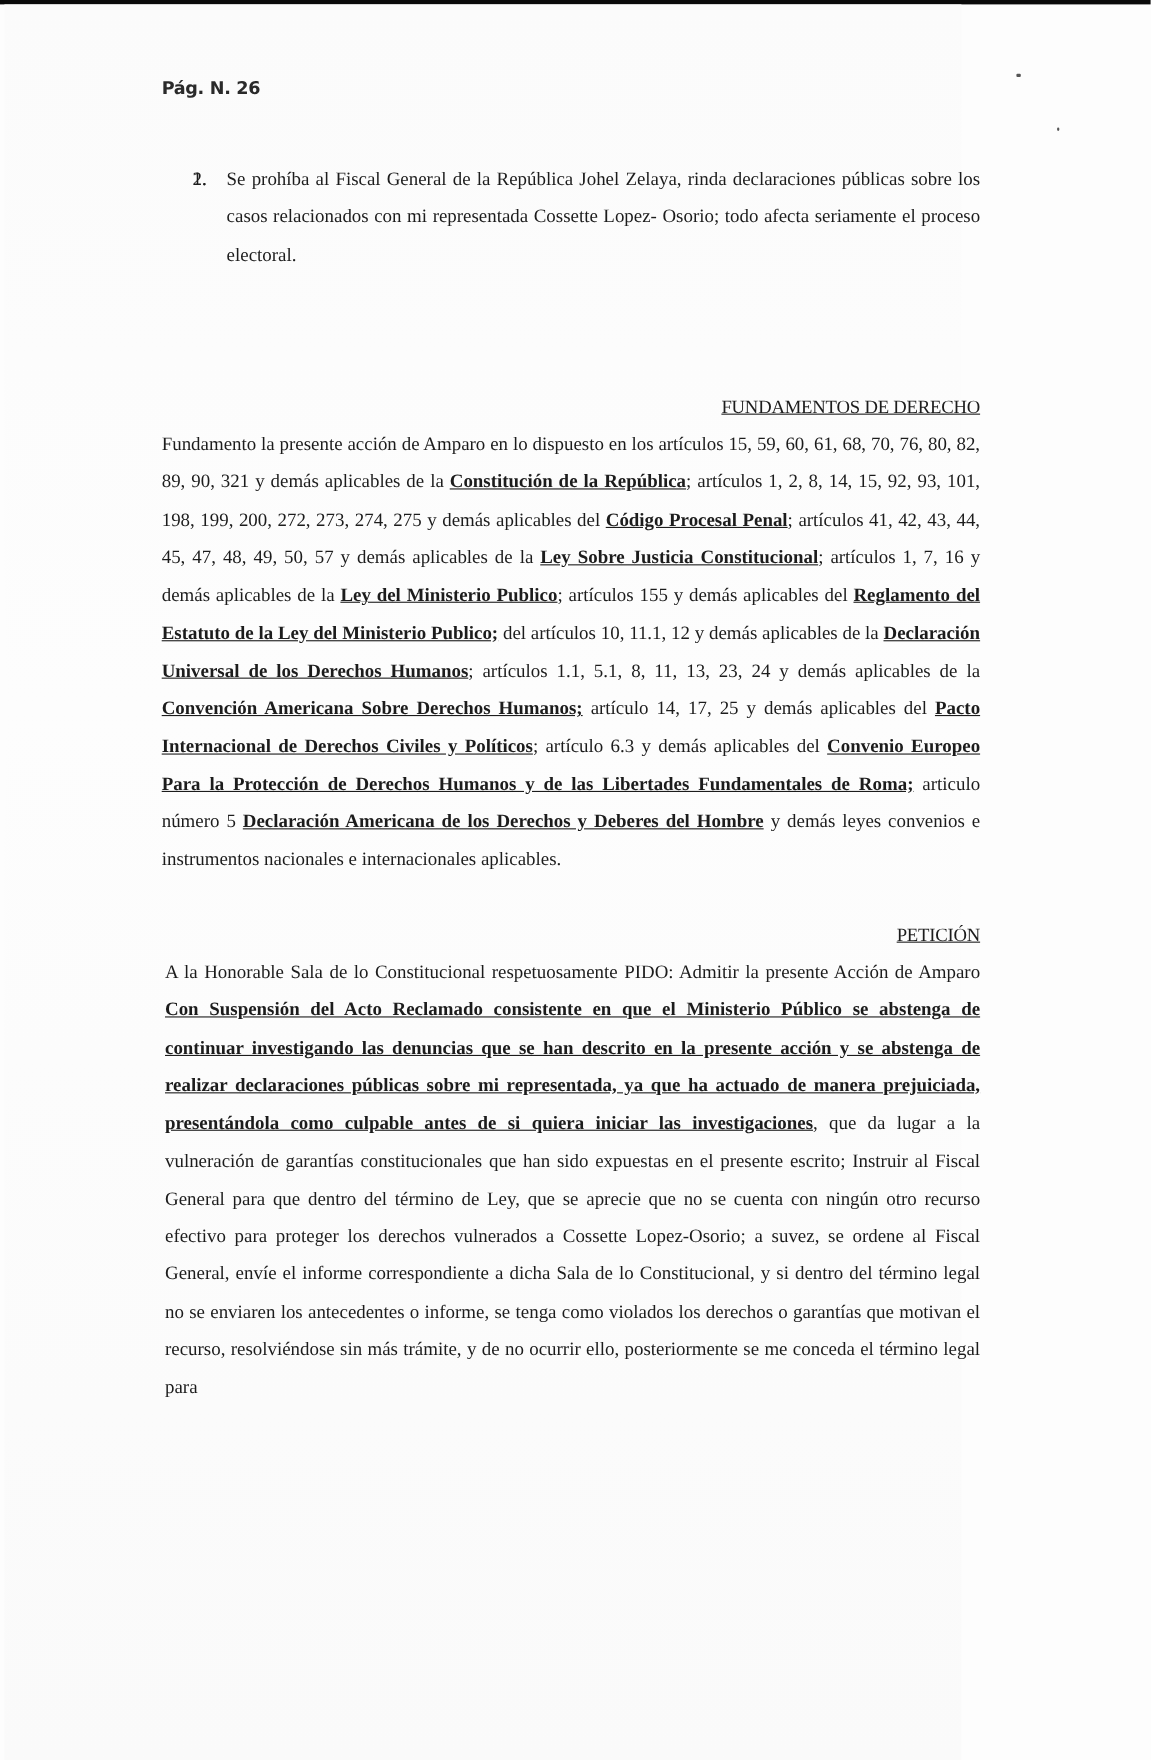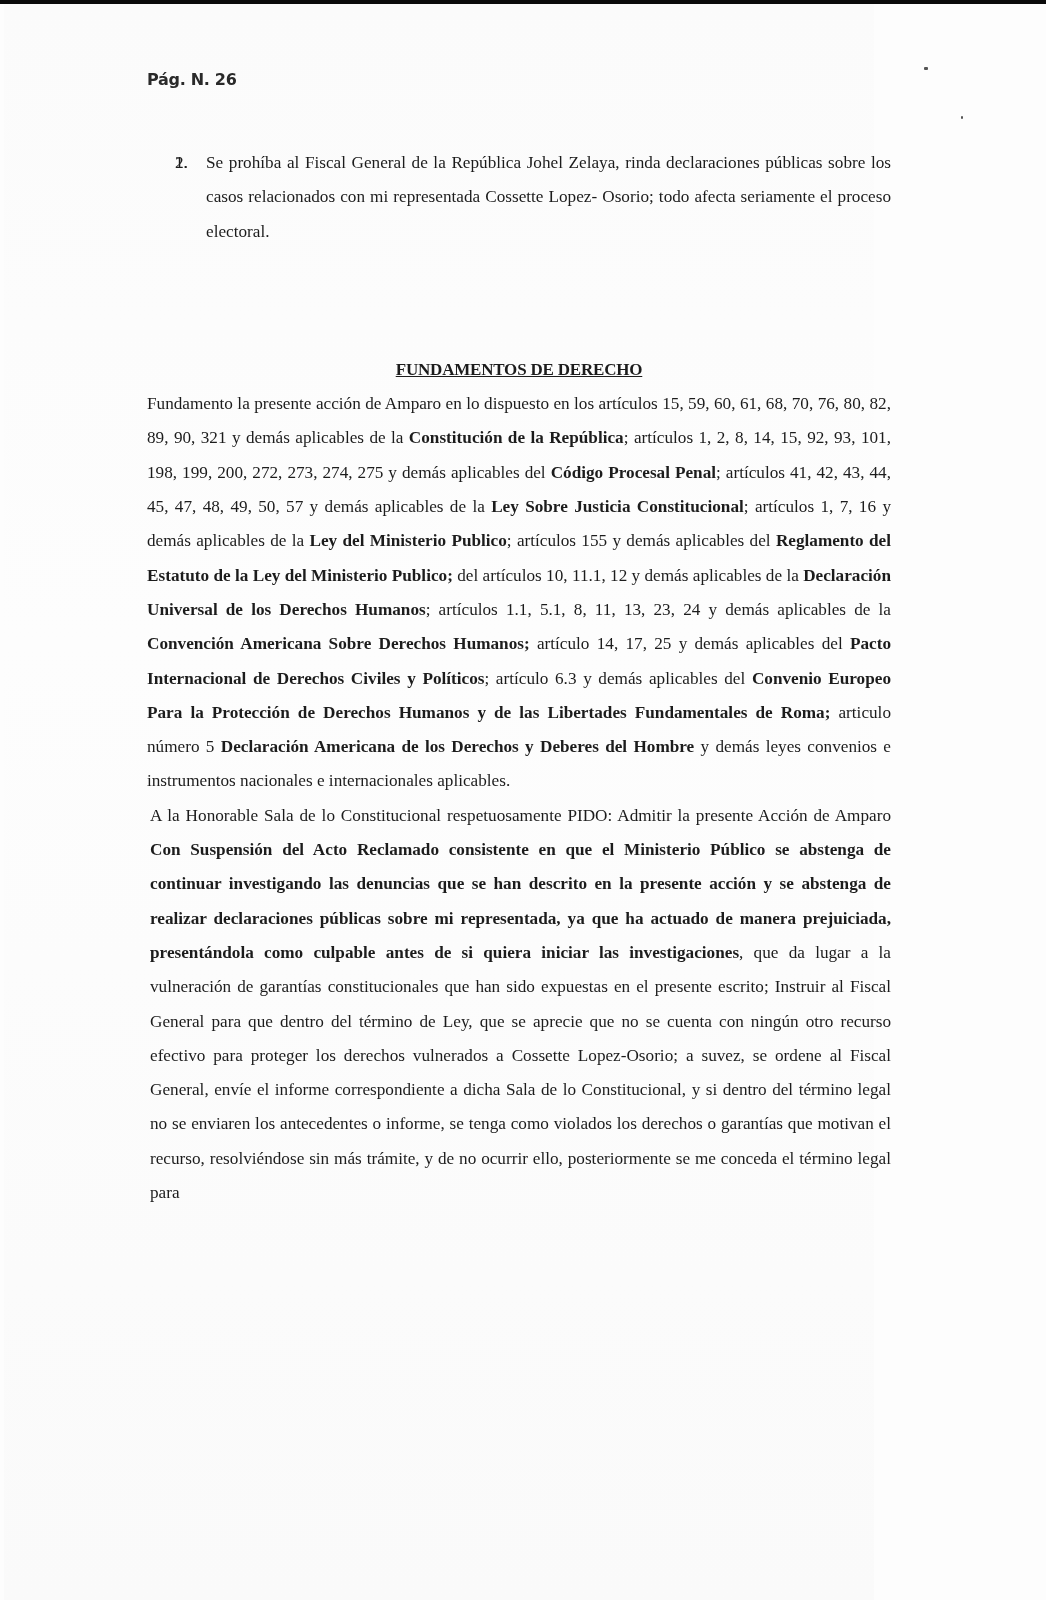--- a/index.html
+++ b/index.html
@@ -34,26 +34,26 @@
     ol.measures {
       list-style: none; margin: 0; padding: 0;
     }
     ol.measures li {
       position: relative; padding-left: 59px; text-align: justify;
     }
     ol.measures li .num {
       position: absolute; left: 28px; top: 0;
     }
     .heading {
-      text-align: center; font-weight: bold; text-decoration: underline;
+      text-align: right; font-weight: normal; text-decoration: underline;
       font-size: 17px; letter-spacing: -0.2px;
     }
     .h1 { margin-top: 104px; }
     .h2 { margin-top: 34px; }
-    b { font-weight: bold; }
+    b { font-weight: bold; text-decoration: underline; }
     .u { }
     .pad { padding-left: 3px; }
   </style>
 </head>
 <body>
 
 <div class="top-bar"></div>
 
 <div class="page">
   <div class="page-number">Pág. N. 26</div>
@@ -69,15 +69,16 @@
       </li>
       <li>
         <span class="num">2.</span>
         <span>Se prohíba al Fiscal General de la República Johel Zelaya, rinda declaraciones públicas sobre los casos relacionados con mi representada Cossette Lopez- Osorio; todo afecta seriamente el proceso electoral.</span>
       </li>
     </ol>
 
     <div class="heading h1">FUNDAMENTOS DE DERECHO</div>
     <p id="fund-para"><span>Fundamento la presente acción de Amparo en  lo dispuesto en los artículos 15, 59, 60, 61, 68, 70, 76, 80, 82, 89, 90, 321 y demás aplicables de la </span><b>Constitución de la República</b><span>; artículos 1, 2, 8, 14, 15, 92, 93, 101, 198, 199, 200, 272, 273, 274, 275  y demás aplicables del </span><b>Código Procesal Penal</b><span>; artículos 41, 42, 43, 44, 45, 47, 48, 49, 50, 57 y demás aplicables de la </span><b>Ley Sobre Justicia Constitucional</b><span>; artículos 1, 7, 16 y demás aplicables de la </span><b>Ley del Ministerio Publico</b><span>; artículos 155 y demás aplicables del </span><b>Reglamento del Estatuto de la Ley del Ministerio Publico;</b><span> del artículos 10, 11.1, 12 y demás aplicables de la </span><b>Declaración Universal de los Derechos Humanos</b><span>; artículos 1.1, 5.1, 8, 11, 13, 23, 24 y demás aplicables de la </span><b>Convención Americana Sobre Derechos Humanos;</b><span> artículo 14, 17, 25 y demás aplicables del </span><b>Pacto Internacional de Derechos Civiles y Políticos</b><span>; artículo 6.3 y demás aplicables del </span><b>Convenio Europeo Para la Protección de Derechos Humanos y de las Libertades Fundamentales de Roma;</b><span> articulo número 5 </span><b>Declaración Americana de los Derechos y Deberes del Hombre</b><span> y demás leyes convenios e instrumentos nacionales e internacionales aplicables.</span></p>
 
+    <div class="heading h2">PETICIÓN</div>
     <p id="pet-para" class="pad"><span>A la Honorable Sala de lo Constitucional respetuosamente </span><span class="u">PIDO</span><span>: Admitir la presente Acción de Amparo </span><b>Con Suspensión del Acto Reclamado consistente en que el Ministerio Público se abstenga de continuar investigando las denuncias que se han descrito en la presente acción y se abstenga de realizar declaraciones públicas sobre mi representada, ya que ha actuado de manera prejuiciada, presentándola como culpable antes de si quiera iniciar las investigaciones</b><span>, que da lugar a la vulneración de garantías constitucionales que han sido expuestas en el presente escrito; Instruir al Fiscal General para que dentro del término de Ley, que se aprecie que no se cuenta con ningún otro recurso efectivo para proteger los derechos vulnerados a Cossette Lopez-Osorio; a suvez, se ordene al Fiscal General,  envíe el informe correspondiente a dicha Sala de lo Constitucional, y si dentro del término legal no se enviaren los antecedentes o informe, se tenga como violados los derechos o garantías que motivan el recurso, resolviéndose sin más trámite, y de no ocurrir ello, posteriormente se me conceda el término legal para</span></p>
   </div>
 </div>
 
 </body></html>

